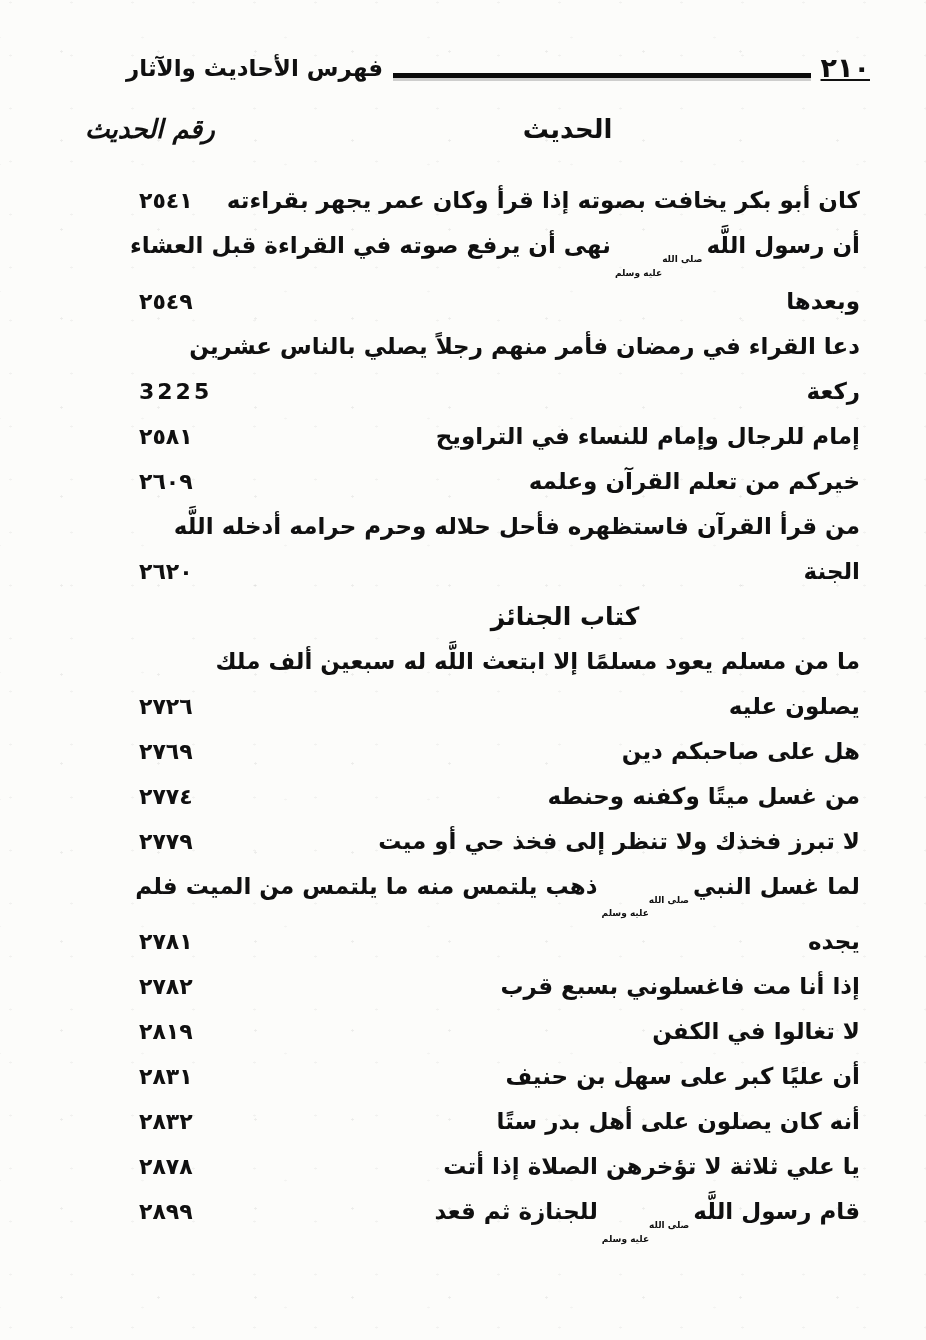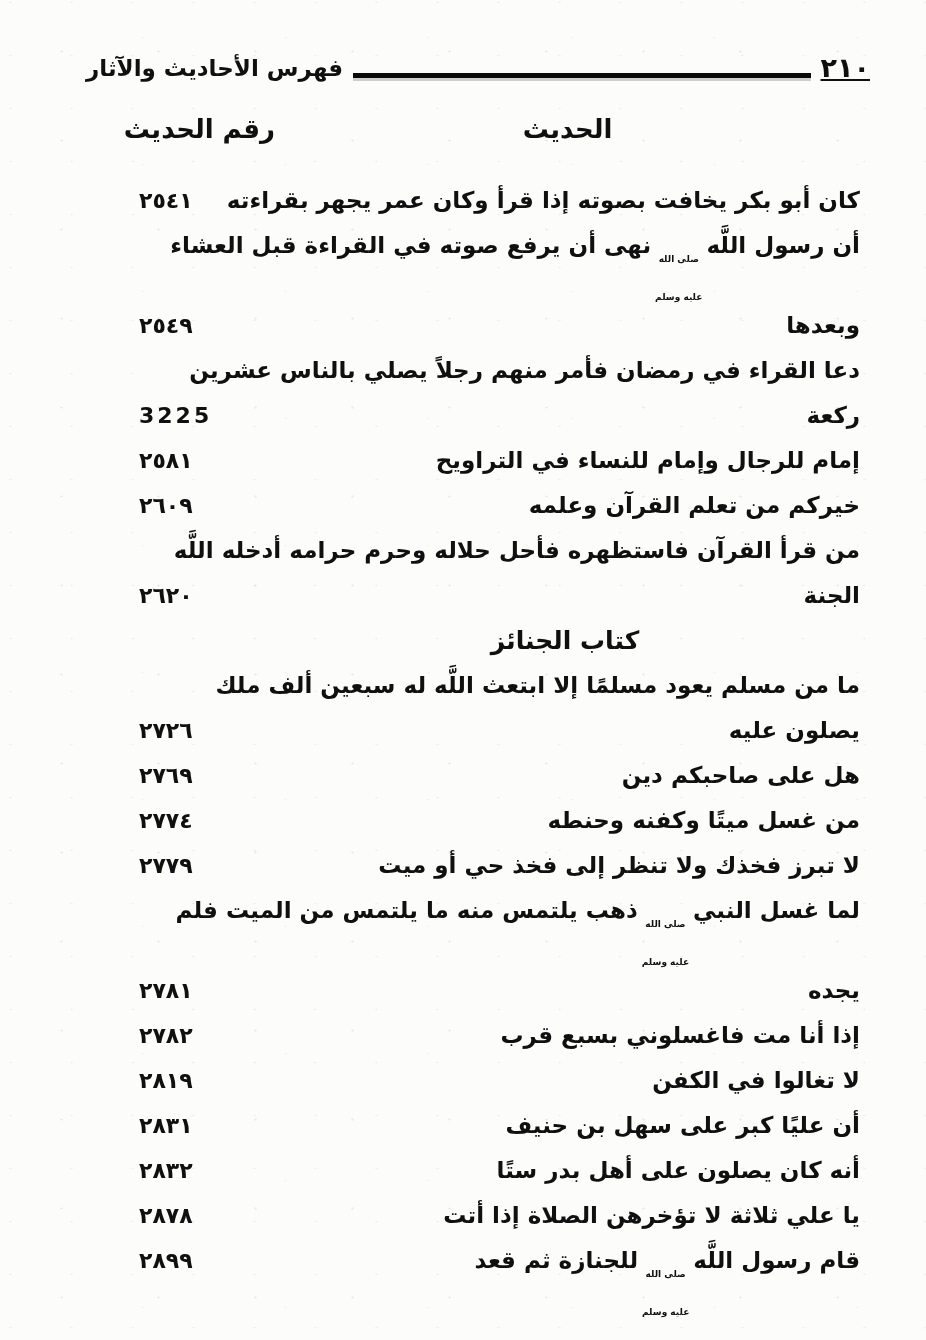--- a/index.html
+++ b/index.html
@@ -21,46 +21,46 @@
   }
   
   .page-header{
     display:flex;direction:rtl;align-items:center;
     margin:50px 56px 0 86px;
     line-height:36px;
   }
   .page-num{font-size:27px;letter-spacing:2px;white-space:nowrap;text-decoration:underline;}
   .rule{flex:1;height:5px;background:#0a0a0a;margin:14px 10px 0 10px;
         box-shadow:0 3px 0 rgba(0,0,0,0.18);}
-  .header-title{font-size:23px;white-space:nowrap;}
+  .header-title{font-size:23px;white-space:nowrap;margin-left:40px;}
   
   .col-headers{
     display:flex;direction:rtl;
     margin:20px 66px 0 85px;
     line-height:46px;font-size:26px;
   }
   .col-hadith{flex:1;text-align:center;}
-  .col-num{width:190px;text-align:right;}
+  .col-num{width:190px;text-align:left;font-style:italic;}
   
   .entries{margin:26px 66px 0 85px;}
   .line{
     position:relative;direction:rtl;text-align:right;
     line-height:45px;font-size:23px;white-space:nowrap;
   }
   .num{
     position:absolute;left:54px;top:0;
     direction:ltr;font-size:22px;letter-spacing:3px;text-align:right;
   }
   .section-line{
     direction:rtl;text-align:center;
     margin-left:185px;
     line-height:45px;font-size:25px;
   }
   .hon{
-    display:inline-flex;flex-direction:column;align-items:center;
+    display:inline-flex;align-items:center;
     vertical-align:-9px;margin:0 4px;
   }
   .hon-top{font-size:9px;line-height:10px;}
   .hon-bottom{font-size:9px;line-height:11px;margin-top:28px;}
 </style>
 </head>
 <body>
 
 <div class="page">
 

